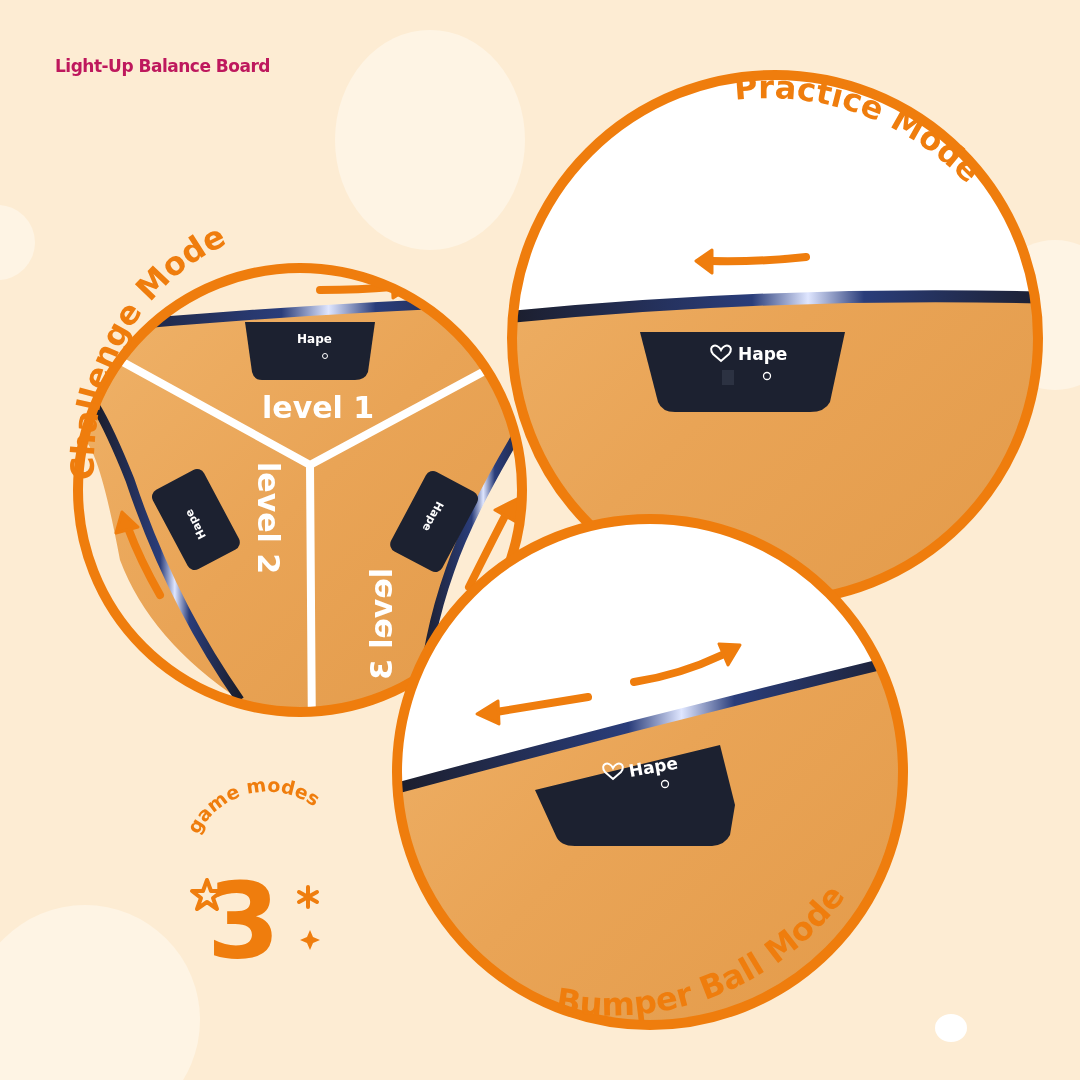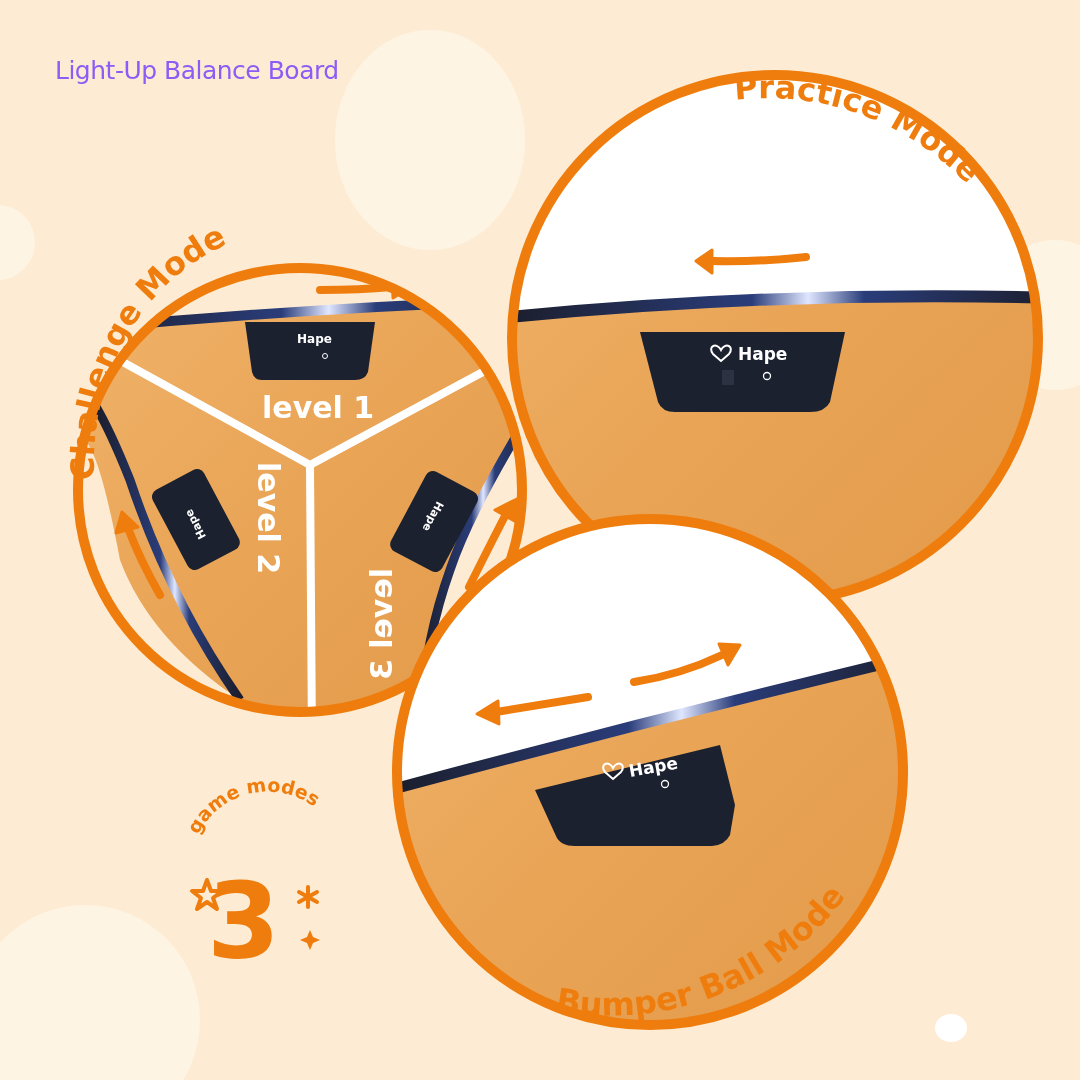--- a/index.html
+++ b/index.html
@@ -1,19 +1,19 @@
 <!DOCTYPE html>
 <html><head>
 <meta charset="utf-8">
 <style>
   html, body { margin: 0; padding: 0; }
   body { width: 1080px; height: 1080px; overflow: hidden; background: #fdebd2; font-family: "DejaVu Sans", sans-serif; }
   .stage { position: relative; width: 1080px; height: 1080px; background: #fdecd3; overflow: hidden; }
   .bubble { position: absolute; border-radius: 50%; background: #fef4e4; }
-  .title { position: absolute; left: 55px; top: 56px; font-size: 25px; font-weight: normal; color: #8b5cf6; letter-spacing: -0.5px; }
+  .title { position: absolute; left: 55px; top: 56px; font-size: 17px; font-weight: bold; color: #be185d; letter-spacing: -0.5px; }
   svg.main { position: absolute; left: 0; top: 0; }
   .arc-label { font-family: "DejaVu Sans", sans-serif; font-weight: bold; fill: #ef7d0d; }
   .num3 { font-family: "DejaVu Sans", sans-serif; font-weight: bold; fill: #ef7d0d; }
   .hape { font-family: "DejaVu Sans", sans-serif; font-weight: bold; fill: #ffffff; }
   .lvl { font-family: "DejaVu Sans", sans-serif; font-weight: bold; fill: #ffffff; }
 </style>
 </head>
 <body>
 
 <div class="stage">

